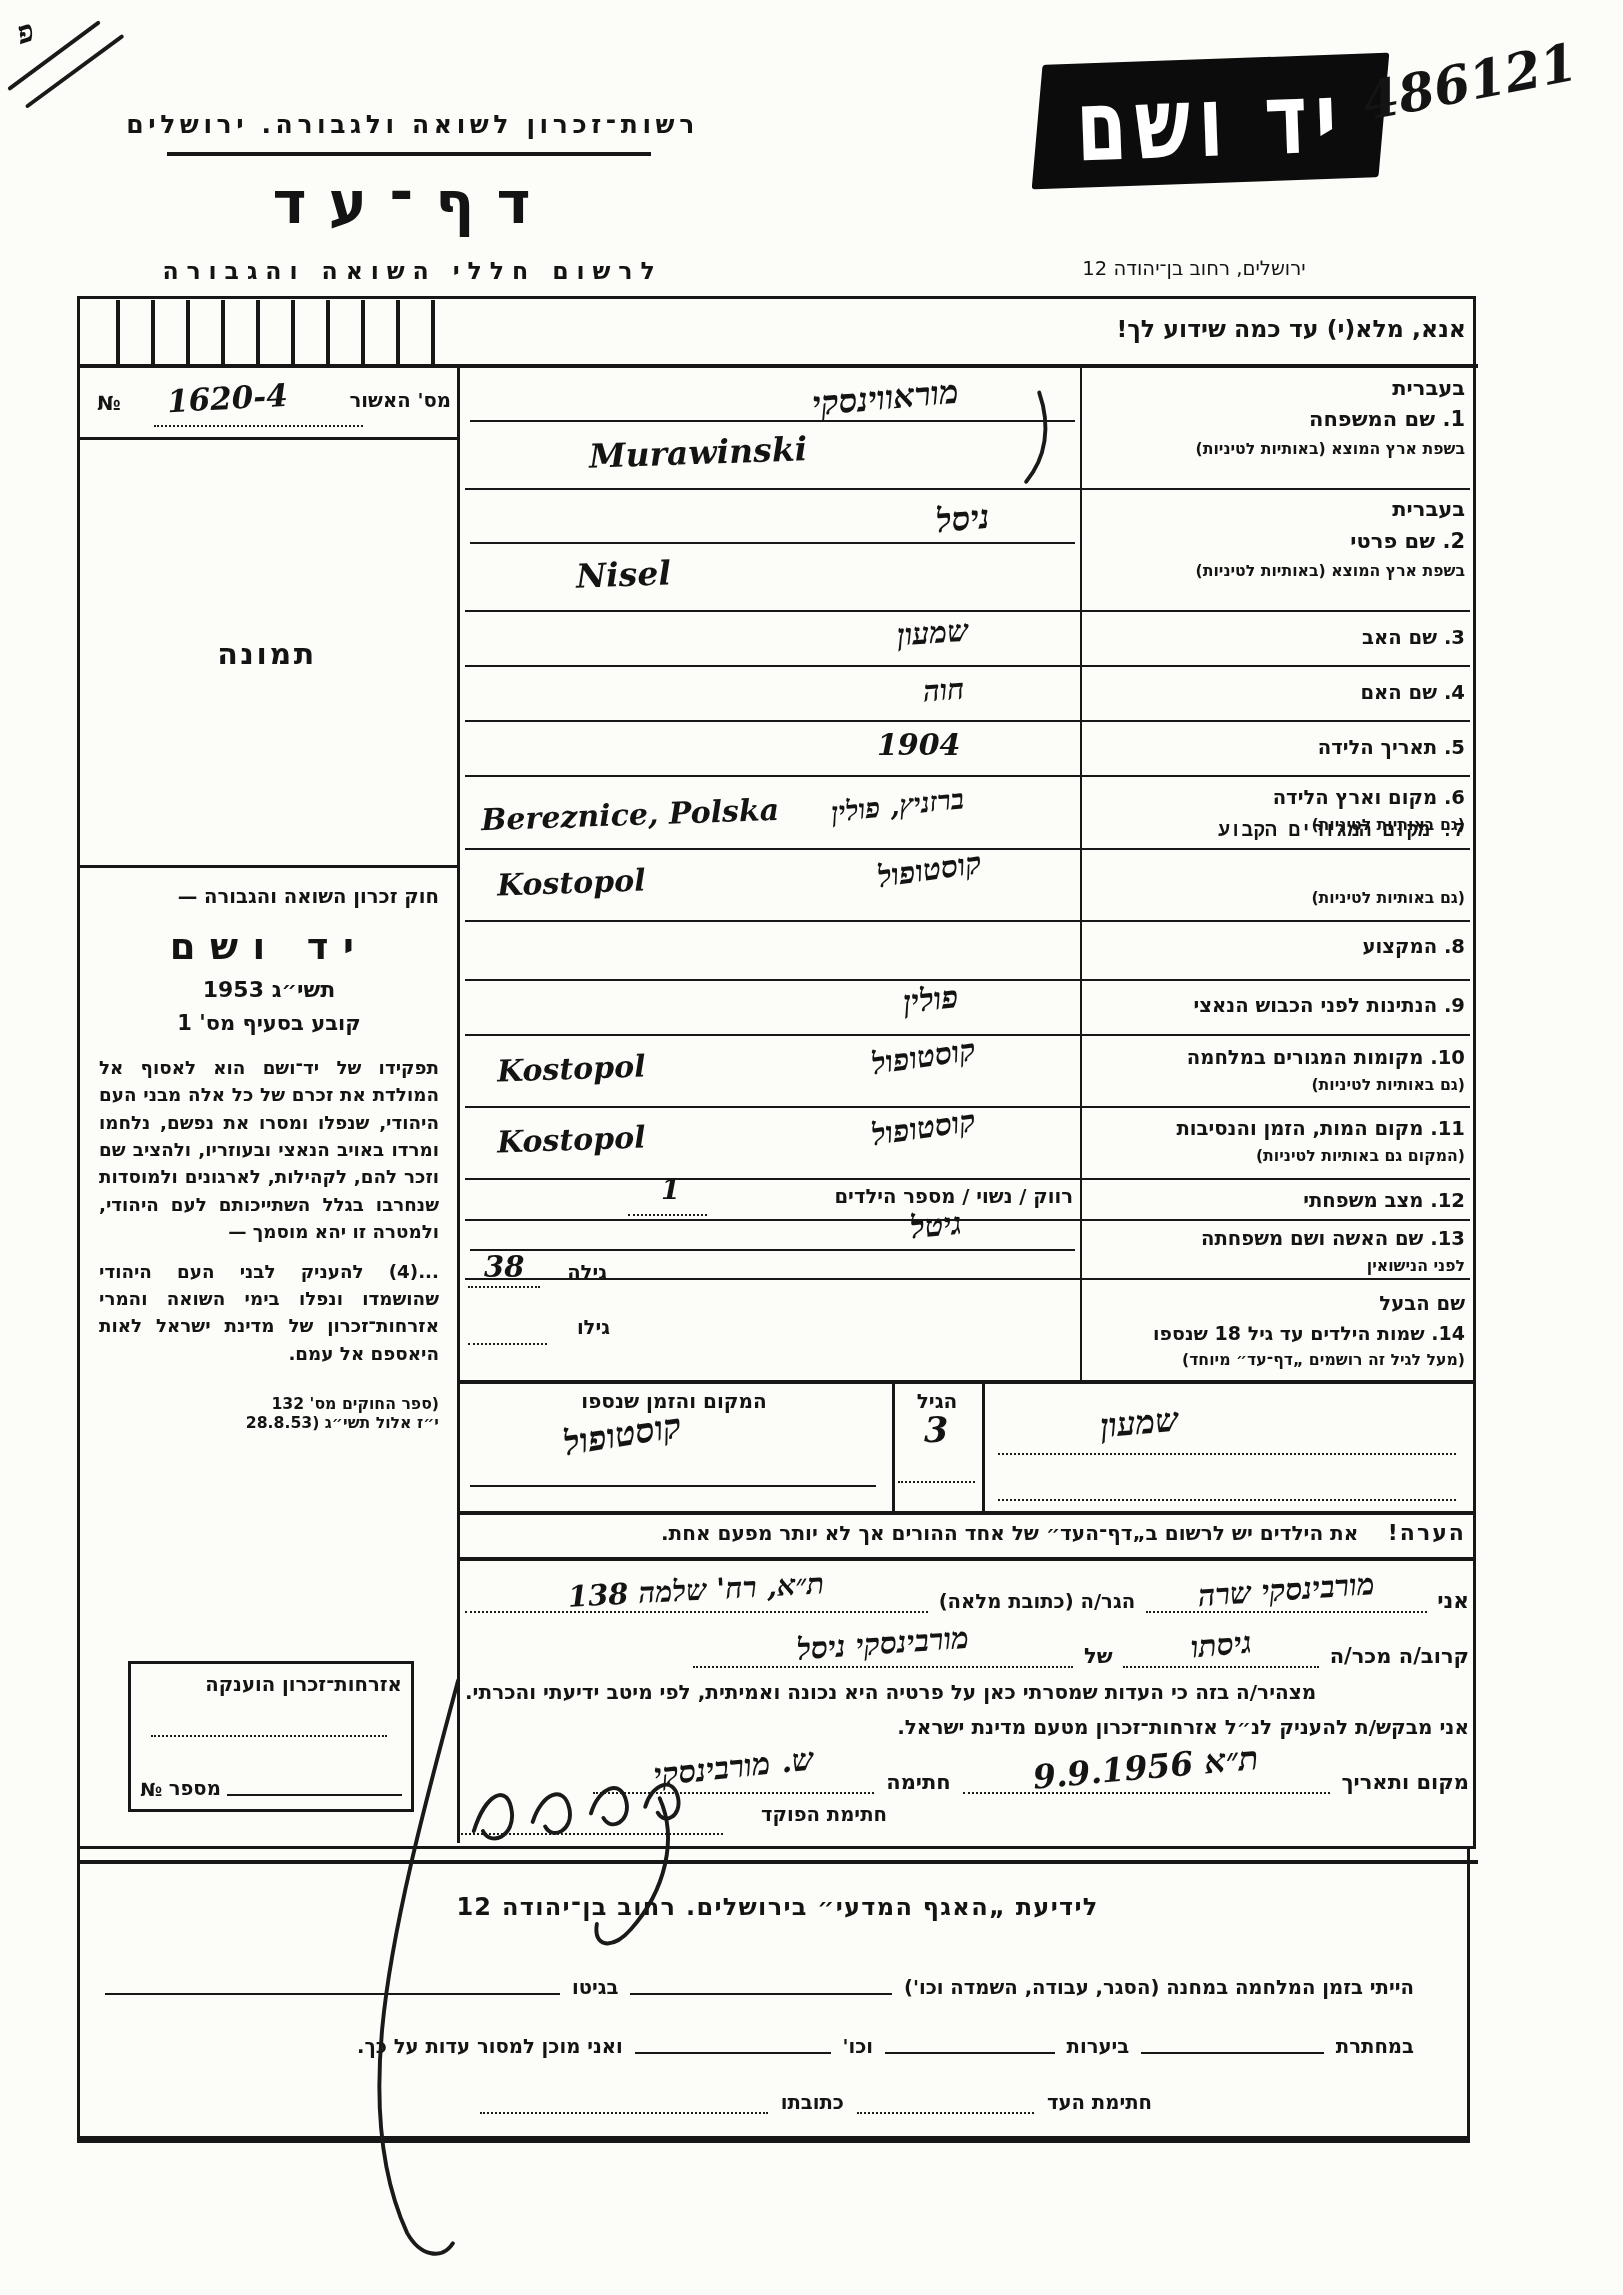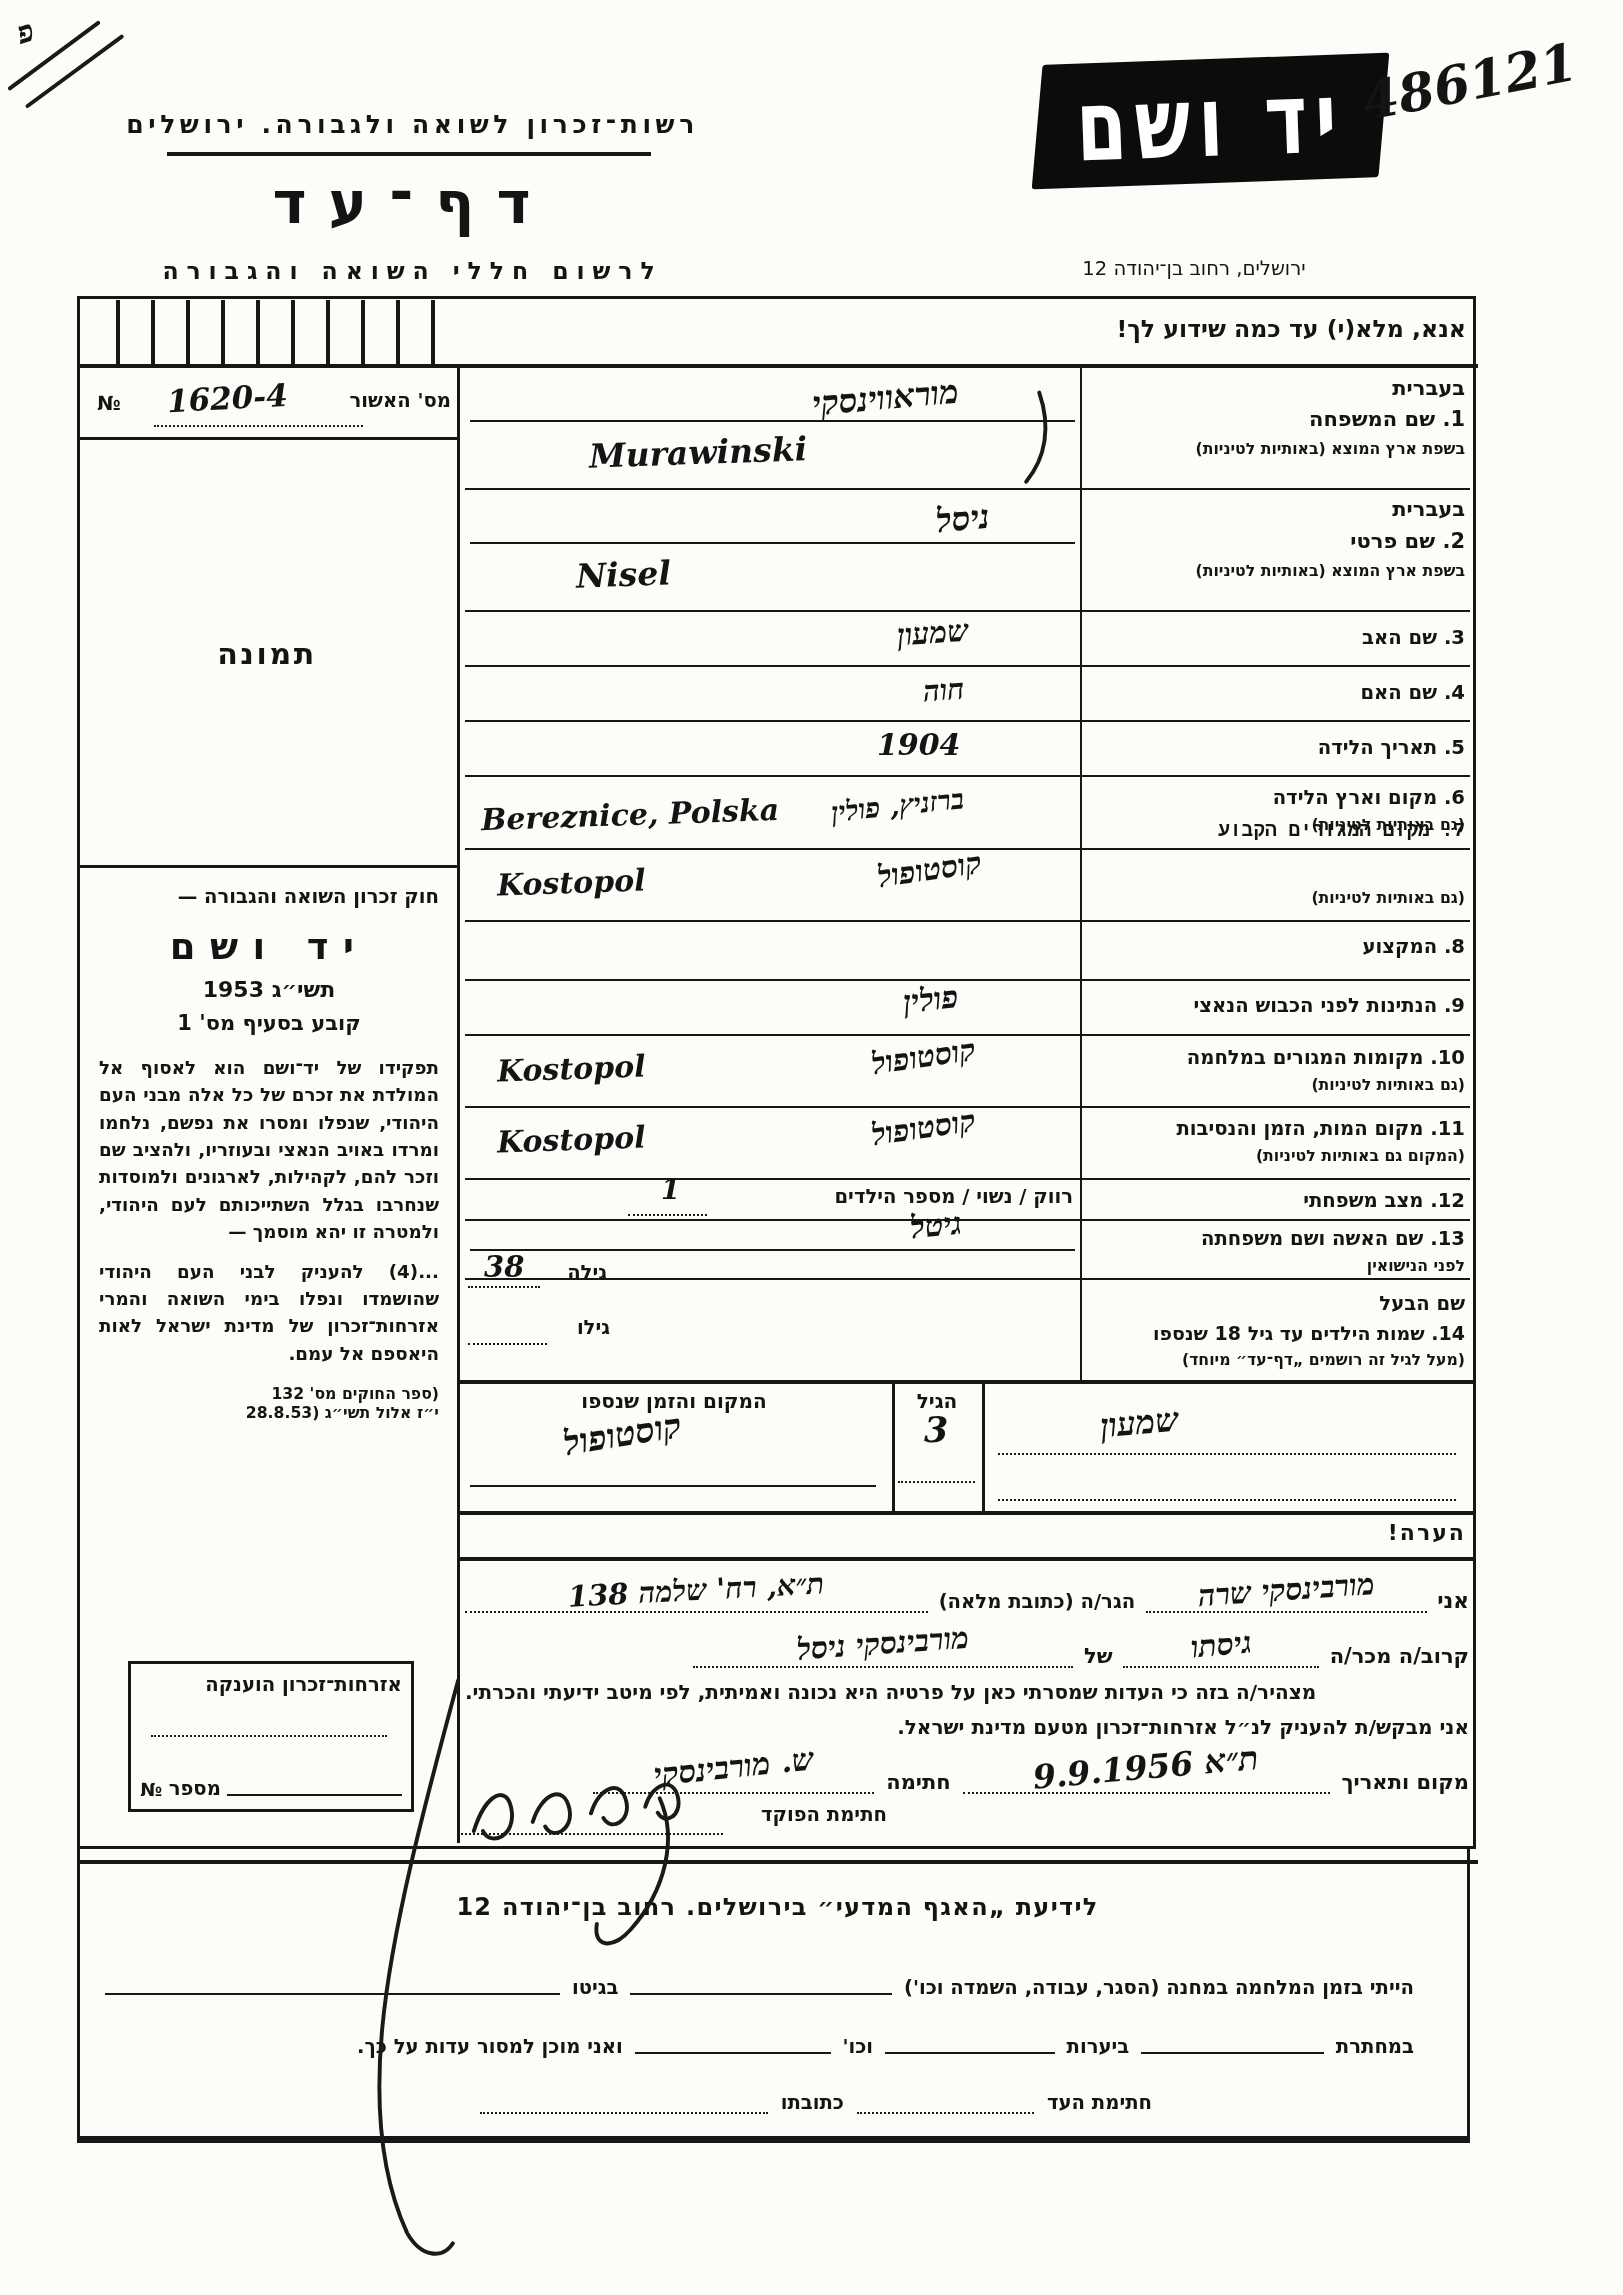--- a/index.html
+++ b/index.html
@@ -67,21 +67,21 @@
   <div class="abs" style="left:77px;top:636px;width:380px;text-align:center;font-size:30px;font-weight:bold;letter-spacing:2.6px;">תמונה</div>
   <div class="hr" style="left:77px;top:865px;width:380px;height:2.6px;"></div>
 
   <div class="law" style="left:99px;top:885px;width:340px;">
     <div style="font-size:19.6px;font-weight:bold;margin-bottom:17px;">חוק זכרון השואה והגבורה —</div>
     <div style="font-size:37px;font-weight:900;letter-spacing:14.4px;text-align:center;margin-bottom:9.2px;">יד ושם</div>
     <div style="font-size:22px;font-weight:bold;text-align:center;margin-bottom:9.2px;">תשי״ג 1953</div>
     <div style="font-size:21px;font-weight:bold;text-align:center;margin-bottom:18.3px;">קובע בסעיף מס' 1</div>
     <p>תפקידו של יד־ושם הוא לאסוף אל המולדת את זכרם של כל אלה מבני העם היהודי, שנפלו ומסרו את נפשם, נלחמו ומרדו באויב הנאצי ובעוזריו, ולהציב שם וזכר להם, לקהילות, לארגונים ולמוסדות שנחרבו בגלל השתייכותם לעם היהודי, ולמטרה זו יהא מוסמך —</p>
     <p>...(4) להעניק לבני העם היהודי שהושמדו ונפלו בימי השואה והמרי אזרחות־זכרון של מדינת ישראל לאות היאספם אל עמם.</p>
-    <div style="font-size:15.7px;font-weight:bold;margin-top:17px;">(ספר החוקים מס' 132</div>
+    <div style="font-size:15.7px;font-weight:bold;margin-top:27px;">(ספר החוקים מס' 132</div>
     <div style="font-size:15.7px;font-weight:bold;">י״ז אלול תשי״ג (28.8.53</div>
   </div>
 
   <div class="stampbox" style="left:128px;top:1661px;width:280px;height:145px;">
     <div style="font-size:19.6px;font-weight:bold;text-align:right;padding:9.2px 9.2px 0 0;">אזרחות־זכרון הוענקה</div>
     <div class="dotted" style="left:19.6px;top:71px;width:236px;"></div>
     <div style="position:absolute;left:9.2px;bottom:9.2px;width:262px;display:flex;direction:ltr;align-items:flex-end;gap:6.5px;">
       <span style="font-size:18.3px;font-weight:bold;">№</span>
       <span style="font-size:19.6px;font-weight:bold;">מספר</span>
       <div class="fillsolid" style="flex:1;"></div>
@@ -189,20 +189,21 @@
   <div class="dotted" style="left:998px;top:1453px;width:458px;"></div>
   <div class="dotted" style="left:998px;top:1499px;width:458px;"></div>
   <div class="hwabs hw" style="left:924px;top:1409px;font-size:35px;">3</div>
   <div class="dotted" style="left:898px;top:1481px;width:77px;"></div>
   <div class="hwabs hw" style="left:563px;top:1414px;font-size:34px;transform:rotate(-9deg);">קוסטופול</div>
   <div class="hr" style="left:470px;top:1485px;width:406px;"></div>
 
   <div class="hr thick" style="left:460px;top:1511px;width:1013px;"></div>
   <div class="flexrow" style="left:465px;top:1520px;width:1001px;gap:29.5px;font-size:20px;">
     <span style="font-size:22px;letter-spacing:2px;">הערה!</span>
+    <span>את הילדים יש לרשום ב„דף־העד״ של אחד ההורים אך לא יותר מפעם אחת.</span>
   </div>
   <div class="hr thick" style="left:460px;top:1557px;width:1013px;"></div>
 
   <div class="flexrow" style="left:465px;top:1570px;width:1004px;height:43px;gap:10.5px;font-size:21.6px;">
     <span>אני</span>
     <div class="filldotted" style="width:281px;">
       <span class="hw" style="font-size:30px;transform:rotate(-4deg) translateY(-3.9px);">מורבינסקי שרה</span>
     </div>
     <span style="font-size:19.6px;">הגר/ה (כתובת מלאה)</span>
     <div class="filldotted" style="flex:1;">

